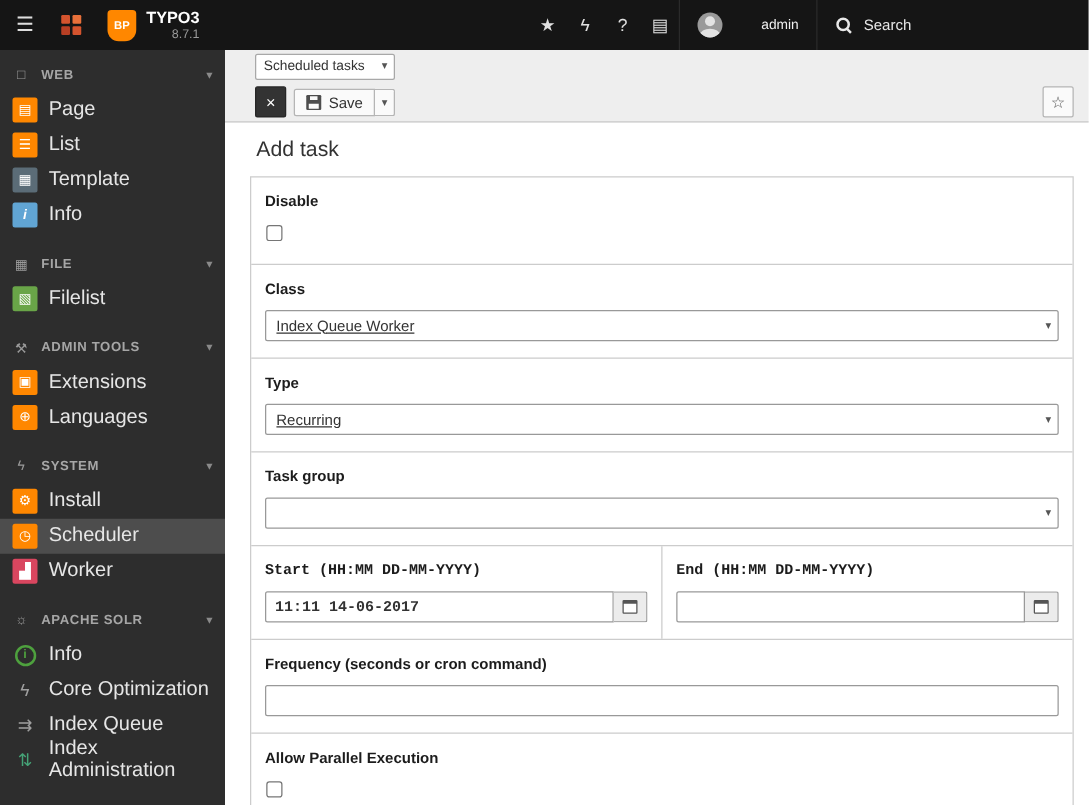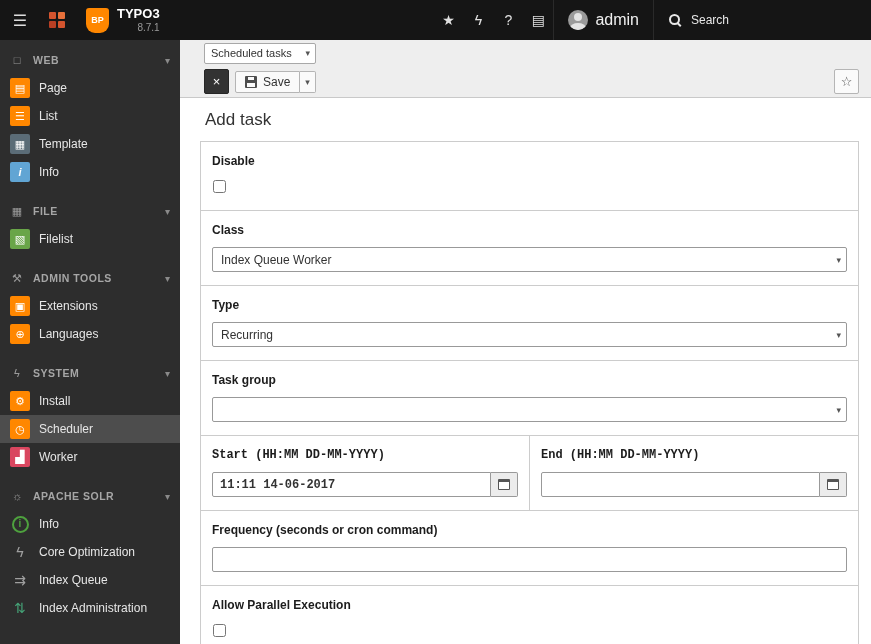--- a/index.html
+++ b/index.html
@@ -20,40 +20,40 @@
   .logo{width:23px;height:25px;background:#ff8700;border-radius:3px 3px 9px 9px;display:flex;align-items:center;justify-content:center;font-size:9px;font-weight:bold;color:#fff;}
   .brand-txt{display:flex;flex-direction:column;line-height:1.1;}
   .brand-name{font-size:13px;font-weight:bold;color:#fff;}
   .brand-ver{font-size:10px;color:#9a9a9a;}
   .tb-right{margin-left:auto;display:flex;align-items:stretch;}
   .tb-icon{width:30px;font-size:14px;color:#e0e0e0;}
   .tb-user{display:flex;align-items:center;gap:7px;padding:0 14px;border-left:1px solid #2a2a2a;cursor:pointer;}
   .avatar{width:20px;height:20px;border-radius:50%;background:#9a9a9a;position:relative;overflow:hidden;flex:0 0 20px;}
   .avatar::before{content:"";position:absolute;top:3px;left:6px;width:8px;height:8px;border-radius:50%;background:#e3e3e3;}
   .avatar::after{content:"";position:absolute;top:13px;left:2px;width:16px;height:10px;border-radius:50% 50% 0 0;background:#e3e3e3;}
-  .tb-username{font-size:16px;color:#f0f0f0;}
+  .tb-username{font-size:11px;color:#f0f0f0;margin-left:24px;}
   .tb-search{width:218px;display:flex;align-items:center;gap:9px;padding:0 14px;border-left:1px solid #2a2a2a;cursor:pointer;}
   .mag{position:relative;width:14px;height:14px;flex:0 0 14px;}
   .mag::before{content:"";position:absolute;top:1px;left:1px;width:7px;height:7px;border:2px solid #e8e8e8;border-radius:50%;}
   .mag::after{content:"";position:absolute;width:2px;height:5px;background:#e8e8e8;transform:rotate(-45deg);top:9px;left:10px;}
   .tb-search-label{font-size:12px;color:#e8e8e8;}
 
   
   .body-row{flex:1;display:flex;min-height:0;}
 
   
   .sidebar{width:180px;flex:0 0 180px;background:#2d2d2d;overflow:hidden;padding-top:4px;}
   .sec-head{height:28px;display:flex;align-items:center;gap:9px;padding:0 10px;margin-top:11px;cursor:pointer;}
   .sec-head:first-child{margin-top:2px;}
   .sec-icon{width:14px;color:#9a9a9a;font-size:11px;text-align:center;flex:0 0 14px;}
   .sec-label{font-size:10.5px;letter-spacing:.5px;color:#a6a6a6;font-weight:bold;}
   .sec-chev{margin-left:auto;color:#8a8a8a;font-size:10px;}
   .mitem{height:28px;display:flex;align-items:center;gap:9px;padding:0 10px;cursor:pointer;}
   .mitem.active{background:#4d4d4d;}
-  .mitem-label{font-size:12px;color:#e6e6e6;}
+  .mitem-label{font-size:16px;color:#e6e6e6;}
   .mi{width:20px;height:20px;flex:0 0 20px;border-radius:2px;display:flex;align-items:center;justify-content:center;color:#fff;font-size:11px;line-height:1;}
   .mi-orange{background:#ff8700;}
   .mi-slate{background:#5b6c77;}
   .mi-blue{background:#61a5d4;font-weight:bold;font-style:italic;}
   .mi-green{background:#69a548;}
   .mi-red{background:#d9465f;font-size:12px;}
   .mi-ring{background:transparent;border:2px solid #4ea13e;border-radius:50%;color:#4ea13e;width:17px;height:17px;flex:0 0 17px;margin:0 1.5px;font-size:10px;font-weight:bold;}
   .mi-gray{background:transparent;color:#9f9f9f;font-size:14px;}
   .mi-teal{background:transparent;color:#45a377;font-size:14px;}
 
@@ -77,21 +77,21 @@
 
   
   .content{flex:1;overflow:hidden;padding:0 12px 0 20px;}
   .page-title{font-size:17px;font-weight:500;color:#333;margin:12px 0 11px 5px;}
   .panel{border:1px solid #ccc;background:#fff;}
   .fsec{padding:12px 11px 13px 11px;border-top:1px solid #ccc;}
   .fsec:first-child{border-top:none;}
   .flabel{display:block;font-size:12px;font-weight:bold;color:#1c1c1c;margin-bottom:10px;}
   .fcheck{width:13px;height:13px;margin:2px 0 0 1px;cursor:pointer;}
   .selwrap{position:relative;width:100%;}
-  .fselect{width:100%;height:25px;font-size:12px;padding:2px 22px 2px 8px;border:1px solid #999;border-radius:2px;background:#fff;color:#333;-webkit-appearance:none;appearance:none;font-family:inherit;}
+  .fselect{width:100%;height:25px;font-size:12px;padding:2px 22px 2px 8px;border:1px solid #999;border-radius:2px;background:#fff;color:#333;-webkit-appearance:none;appearance:none;font-family:inherit;text-decoration:underline;}
   .fsec-row{display:flex;padding:0;}
   .fcol{flex:1;padding:12px 11px 13px 11px;min-width:0;font-family:Liberation Mono, monospace;}
   .fcol + .fcol{border-left:1px solid #ccc;}
   .igroup{display:flex;}
   .ftext{flex:1;min-width:0;height:25px;border:1px solid #999;border-radius:2px;padding:0 7px;font-size:12px;color:#333;font-family:inherit;}
   .ftext.grp{border-radius:2px 0 0 2px;}
   .ftext.date{font-weight:bold;}
   .iaddon{width:27px;height:25px;flex:0 0 27px;border:1px solid #999;border-left:none;background:#ececec;border-radius:0 2px 2px 0;display:flex;align-items:center;justify-content:center;cursor:pointer;padding:0;}
   .cal-icon{display:block;width:12px;height:11px;border:1px solid #555;border-top:3px solid #555;background:#fff;border-radius:1px;}
 </style>

